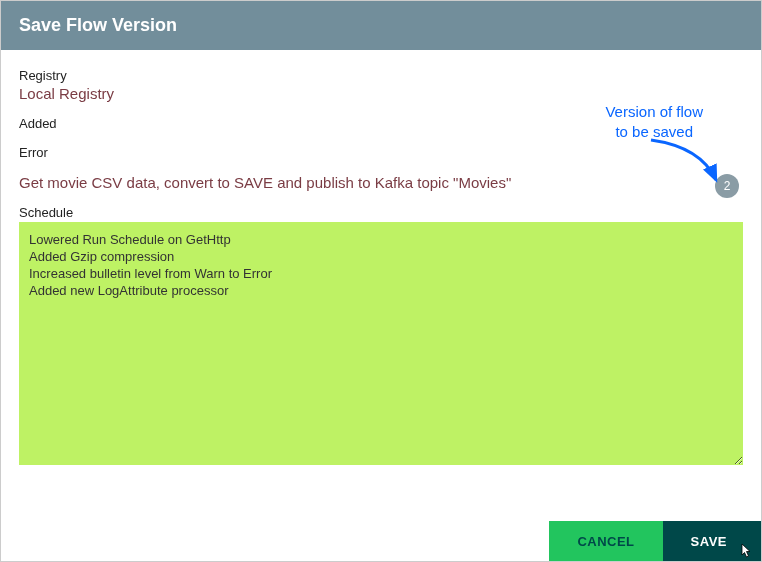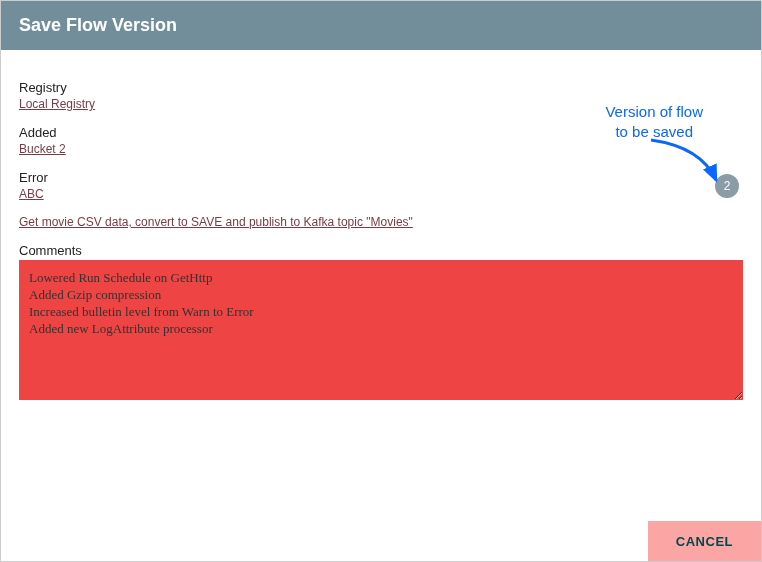--- a/index.html
+++ b/index.html
@@ -30,34 +30,32 @@
     flex: 1;
     padding: 18px 18px 0 18px;
   }
   .field {
     margin-bottom: 14px;
   }
   .field-label {
     font-size: 13px;
     color: #222;
     margin-bottom: 2px;
-    margin-top: 12px;
   }
   .field-value {
-    font-size: 12px;
+    font-size: 15px;
     color: #7a3c44;
-    text-decoration: underline;
   }
   .comments-area {
     width: 100%;
-    height: 140px;
-    background: #ef4444;
+    height: 243px;
+    background: #bef264;
     border: none;
     resize: both;
-    font-family: Liberation Serif, serif;
+    font-family: Liberation Sans, sans-serif;
     font-size: 13px;
     color: #333;
     padding: 10px;
     line-height: 1.3;
     outline: none;
   }
   .version-badge {
     position: absolute;
     top: 124px;
     right: 22px;
@@ -97,21 +95,21 @@
     font-size: 13px;
     font-weight: 600;
     letter-spacing: 0.5px;
     border: none;
     cursor: pointer;
     display: flex;
     align-items: center;
     justify-content: center;
   }
   .btn-cancel {
-    background: #fca5a5;
+    background: #22c55e;
     color: #004849;
   }
   .btn-save {
     background: #004849;
     color: #fff;
     position: relative;
     padding-right: 34px;
   }
   .cursor-icon {
     position: absolute;
@@ -127,34 +125,32 @@
 
   <div class="body">
 
     <div class="field">
       <div class="field-label">Registry</div>
       <div class="field-value">Local Registry</div>
     </div>
 
     <div class="field">
       <div class="field-label">Added</div>
-      <div class="field-value">Bucket 2</div>
     </div>
 
     <div class="field">
       <div class="field-label">Error</div>
-      <div class="field-value">ABC</div>
     </div>
 
     <div class="field">
       <div class="field-value">Get movie CSV data, convert to SAVE and publish to Kafka topic "Movies"</div>
     </div>
 
     <div class="field">
-      <div class="field-label">Comments</div>
+      <div class="field-label">Schedule</div>
       <textarea class="comments-area" style="">Lowered Run Schedule on GetHttp
 Added Gzip compression
 Increased bulletin level from Warn to Error
 Added new LogAttribute processor</textarea>
     </div>
 
     <div class="version-badge">2</div>
 
     <div class="annotation-text">
       <span>Version of flow</span><br>
@@ -167,14 +163,20 @@
           <polygon points="0 0, 6 2.5, 0 5" fill="#0a66ff"></polygon>
         </marker>
       </defs>
       <path d="M 20 8 Q 70 15 85 48" stroke="#0a66ff" stroke-width="3" fill="none" marker-end="url(#arrowhead)"></path>
     </svg>
 
   </div>
 
   <div class="footer">
     <button class="btn btn-cancel">CANCEL</button>
+    <button class="btn btn-save">
+      <span>SAVE</span>
+      <svg class="cursor-icon" width="16" height="16">
+        <path d="M3 1 L3 12 L5.5 9.5 L7.5 14 L9.5 13 L7.5 8.5 L11 8.5 Z" fill="#fff" stroke="#000" stroke-width="0.8"></path>
+      </svg>
+    </button>
   </div>
 </div>
 
 </body></html>

